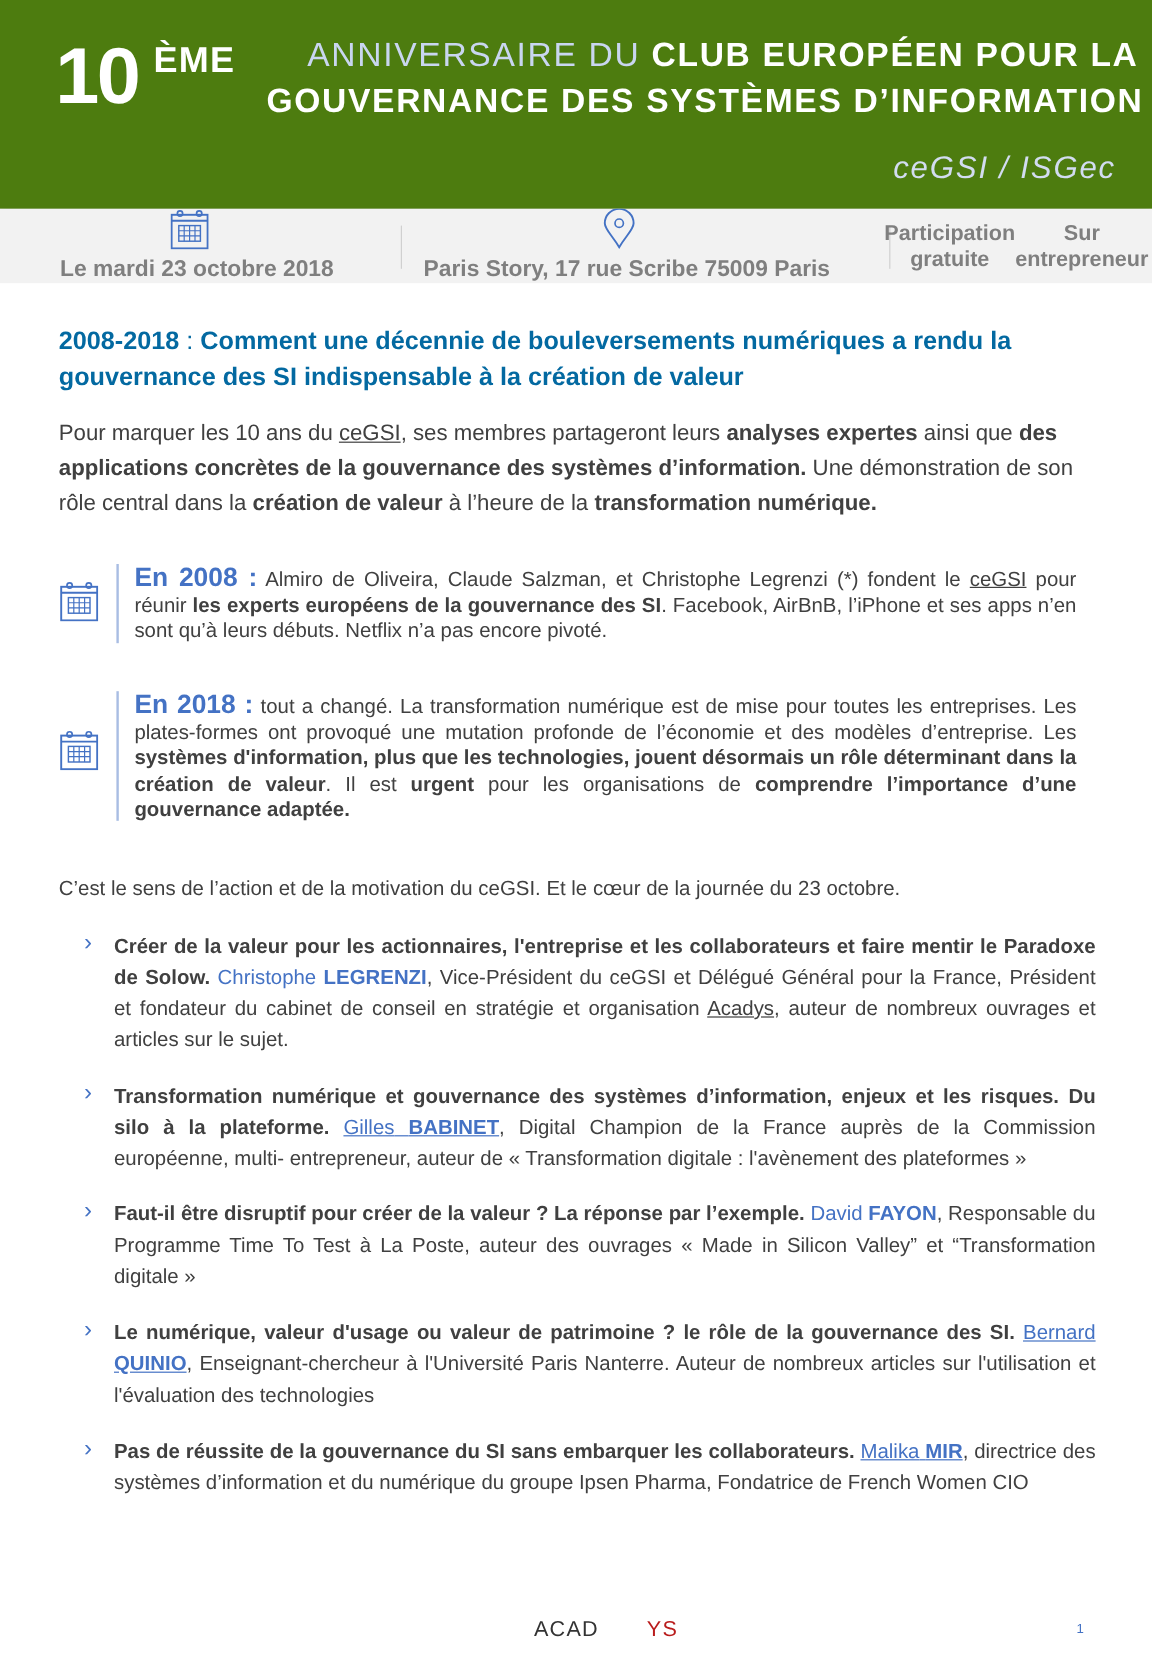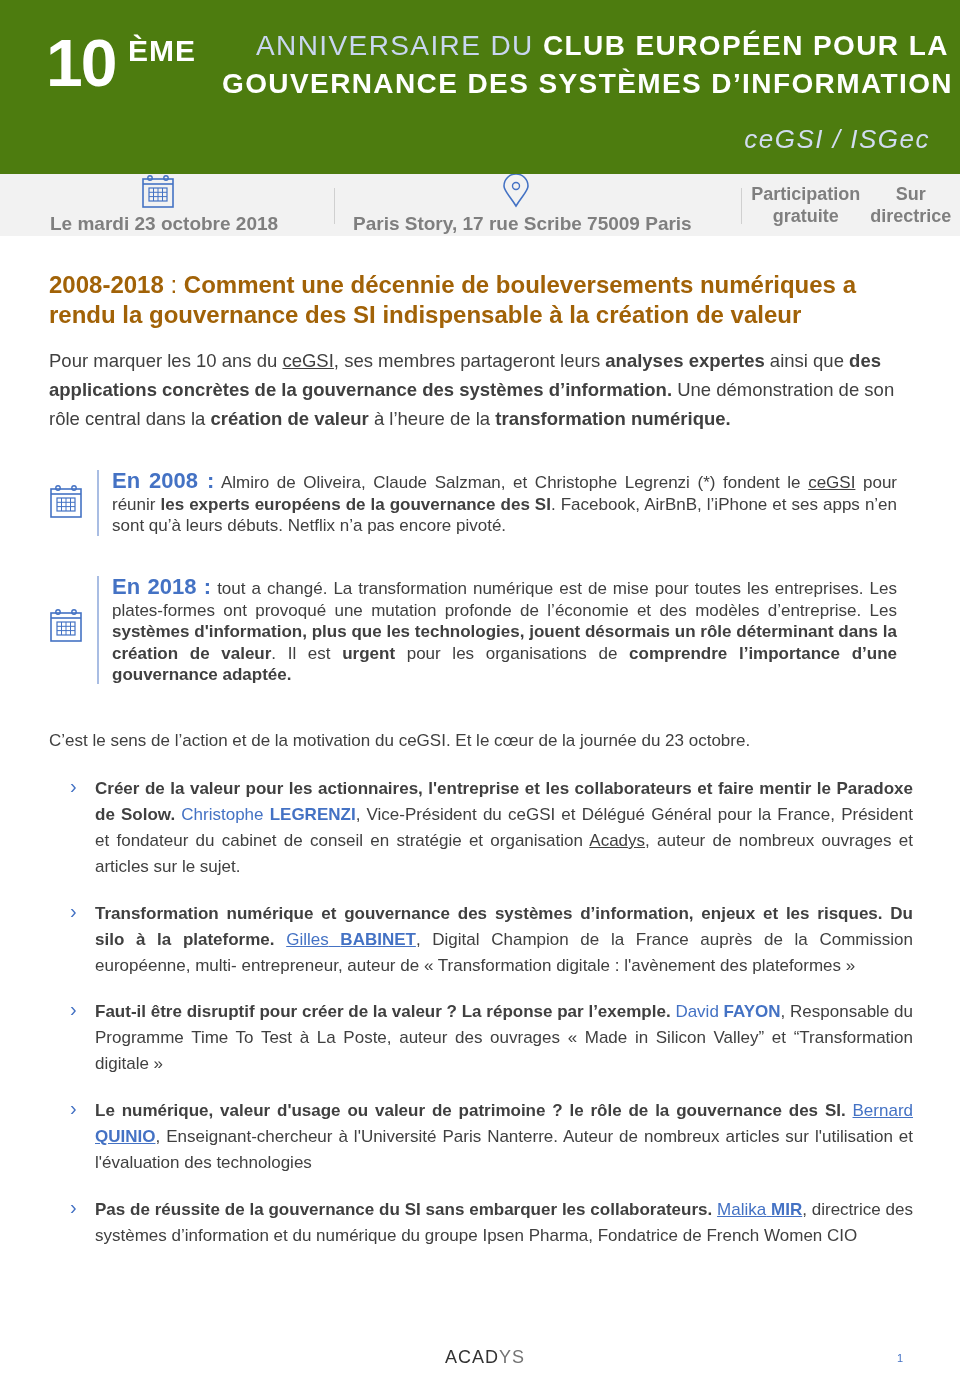--- a/index.html
+++ b/index.html
@@ -23,21 +23,21 @@
   .infobar {
     position: absolute; left: 0; top: 174px; width: 960px; height: 62px; background: #f2f2f2;
   }
   .info { position: absolute; top: 0; height: 62px; display: flex; align-items: center; color: #7f7f7f; font-weight: bold; font-size: 19px; flex-direction: column; }
   .info.date { left: 50px; }
   .info.place { left: 353px; }
   .info.price { left: 742px; width: 210px; flex-direction: row; justify-content: center; text-align: center; font-size: 18px; line-height: 22px; }
   .sep { position: absolute; top: 14px; width: 1px; height: 36px; background: #d0d0d0; }
   .icon-svg { display: inline-block; margin-right: 12px; }
 
-  .headline { position: absolute; left: 49px; top: 270px; width: 880px; color: #a16207; font-weight: bold; font-size: 24px; line-height: 30px; }
+  .headline { position: absolute; left: 49px; top: 270px; width: 880px; color: #0369a1; font-weight: bold; font-size: 21px; line-height: 30px; }
   .headline .colon { font-weight: normal; }
   .intro { position: absolute; left: 49px; top: 346px; width: 862px; font-size: 18.5px; line-height: 29px; color: #404040; }
   .intro b { color: #404040; }
   u { text-decoration: underline; }
 
   .era { position: absolute; left: 50px; width: 850px; }
   .era .ico { position: absolute; left: 0; }
   .era .bar { position: absolute; left: 47px; top: 0; width: 2px; background: #a9bde3; }
   .era .txt { position: absolute; left: 62px; top: 0; width: 785px; font-size: 17px; line-height: 21.5px; text-align: justify; color: #404040; }
   .era .yr { color: #4472c4; font-weight: bold; font-size: 22px; }
@@ -45,21 +45,21 @@
   .sens { position: absolute; left: 49px; top: 731px; font-size: 17px; color: #404040; }
 
   .item { position: absolute; left: 95px; width: 818px; font-size: 17px; line-height: 26px; text-align: justify; color: #404040; }
   .chev { position: absolute; left: 70px; color: #4472c4; font-size: 20px; }
   .item b { color: #404040; }
   .item .pn { color: #4472c4; }
   .item .pn b { color: #4472c4; }
   .item .ul { text-decoration: underline; }
 
   .logo { position: absolute; left: 445px; top: 1347px; font-size: 18px; letter-spacing: 1px; color: #333; }
-  .logo .ys { color: #737373; }
+  .logo .ys { color: #b91c1c; margin-left: 40px; }
   .pnum { position: absolute; left: 897px; top: 1352px; color: #4472c4; font-size: 11px; }
 </style>
 </head>
 <body>
 
 <div class="banner">
   <div class="big10">10</div>
   <div class="eme">ÈME</div>
   <div class="title-line l1">
     <span class="light">ANNIVERSAIRE DU</span>
@@ -93,21 +93,21 @@
       <svg width="28" height="34" viewBox="0 0 28 34">
           <path d="M14 32 C8 22 2 17 2 12 A12 12 0 0 1 26 12 C26 17 20 22 14 32 Z" fill="none" stroke="#4472c4" stroke-width="1.6"></path>
           <circle cx="14" cy="12" r="3.5" fill="none" stroke="#4472c4" stroke-width="1.4"></circle>
         </svg>
     </span>
     <span>Paris Story, 17 rue Scribe 75009 Paris</span>
   </div>
   <div class="sep" style="left:741px"></div>
   <div class="info price">
     <span>Participation gratuite</span>
-    <span>Sur directrice</span>
+    <span>Sur entrepreneur</span>
   </div>
 </div>
 
 <div class="headline">
   <span>2008-2018</span><span class="colon"> : </span><span>Comment une décennie de bouleversements numériques a rendu la gouvernance des SI indispensable à la création de valeur</span>
 </div>
 
 <div class="intro"><span>Pour marquer les 10 ans du </span><u>ceGSI</u><span>, ses membres partageront leurs </span><b>analyses expertes</b><span> ainsi que </span><b>des applications concrètes de la gouvernance des systèmes d’information.</b><span> Une démonstration de son rôle central dans la </span><b>création de valeur</b><span> à l’heure de la </span><b>transformation numérique.</b></div>
 
 <div class="era" style="top:470px;height:68px">

